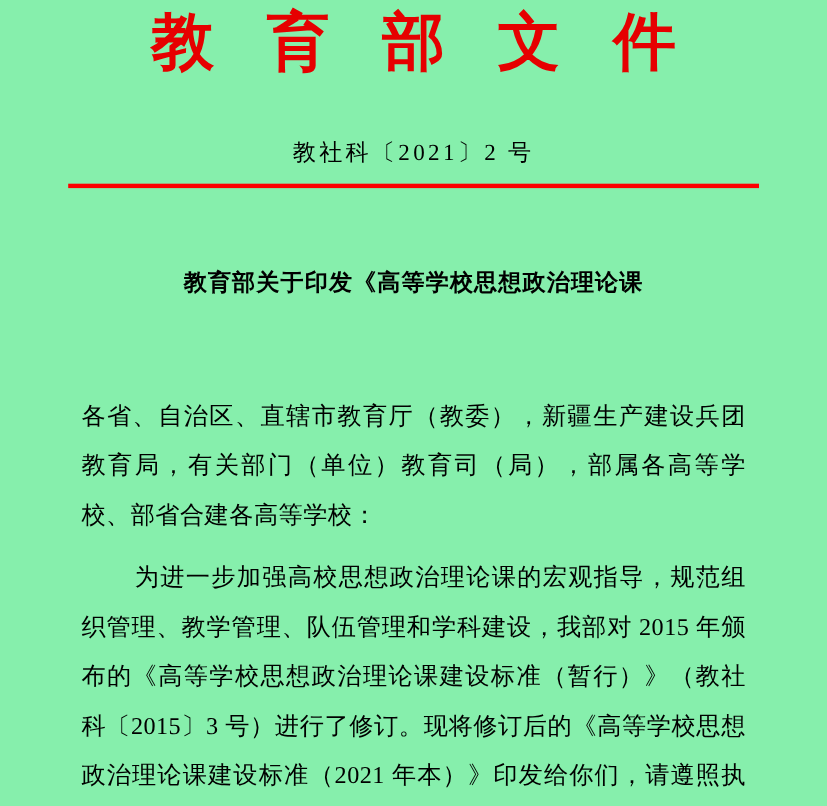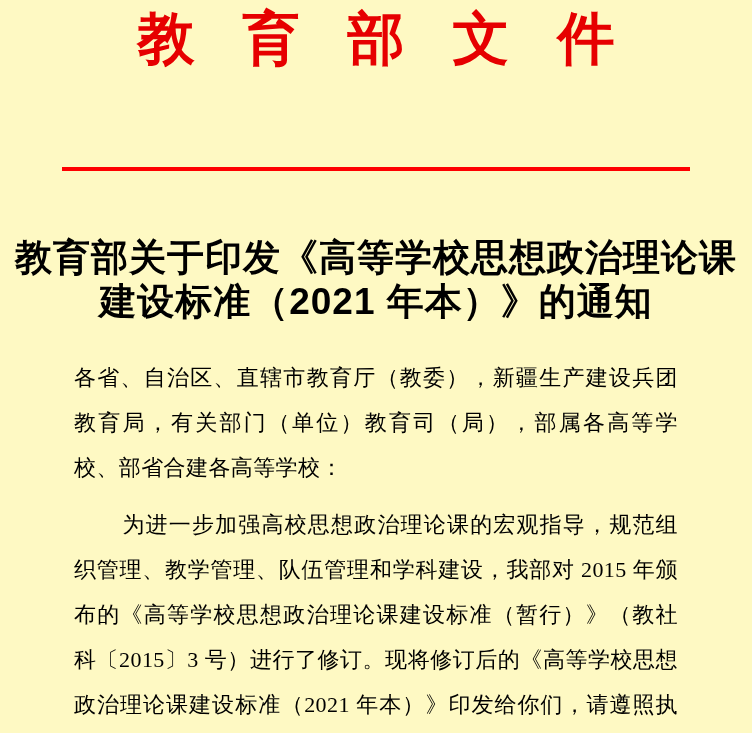--- a/index.html
+++ b/index.html
@@ -4,21 +4,21 @@
 <style>
   html, body {
     margin: 0;
     padding: 0;
     background: #ffffff;
   }
   .page {
     position: relative;
     width: 752px;
     height: 733px;
-    background: #fef9c3;
+    background: #86efac;
     overflow: hidden;
     font-family: "Liberation Serif", serif;
     color: #000000;
   }
   
   .agency-header {
     position: absolute;
     top: 6px;
     left: 0;
     width: 752px;
@@ -58,21 +58,21 @@
   
   .doc-title {
     position: absolute;
     top: 236px;
     left: 0;
     width: 752px;
     margin: 0;
     text-align: center;
     font-family: "Liberation Sans", sans-serif;
     font-weight: bold;
-    font-size: 37px;
+    font-size: 21px;
     line-height: 44px;
     letter-spacing: 1px;
     color: #000000;
   }
   .doc-title span { display: block; }
   
   .doc-body {
     position: absolute;
     top: 343px;
     left: 62px;
@@ -92,26 +92,26 @@
     text-indent: 2.2em;
   }
 </style>
 </head>
 <body>
 
 <div class="page">
 
   <div class="agency-header">教育部文件</div>
 
+  <div class="doc-number">教社科〔2021〕2 号</div>
 
   <div class="red-line"></div>
 
   <h1 class="doc-title">
     <span>教育部关于印发《高等学校思想政治理论课</span>
-    <span>建设标准（2021 年本）》的通知</span>
   </h1>
 
   <div class="doc-body">
     <p>各省、自治区、直辖市教育厅（教委），新疆生产建设兵团教育局，有关部门（单位）教育司（局），部属各高等学校、部省合建各高等学校：</p>
     <p class="indent">为进一步加强高校思想政治理论课的宏观指导，规范组织管理、教学管理、队伍管理和学科建设，我部对 2015 年颁布的《高等学校思想政治理论课建设标准（暂行）》（教社科〔2015〕3 号）进行了修订。现将修订后的《高等学校思想政治理论课建设标准（2021 年本）》印发给你们，请遵照执行。原《高等学校</p>
   </div>
 
 </div>
 
 </body></html>

